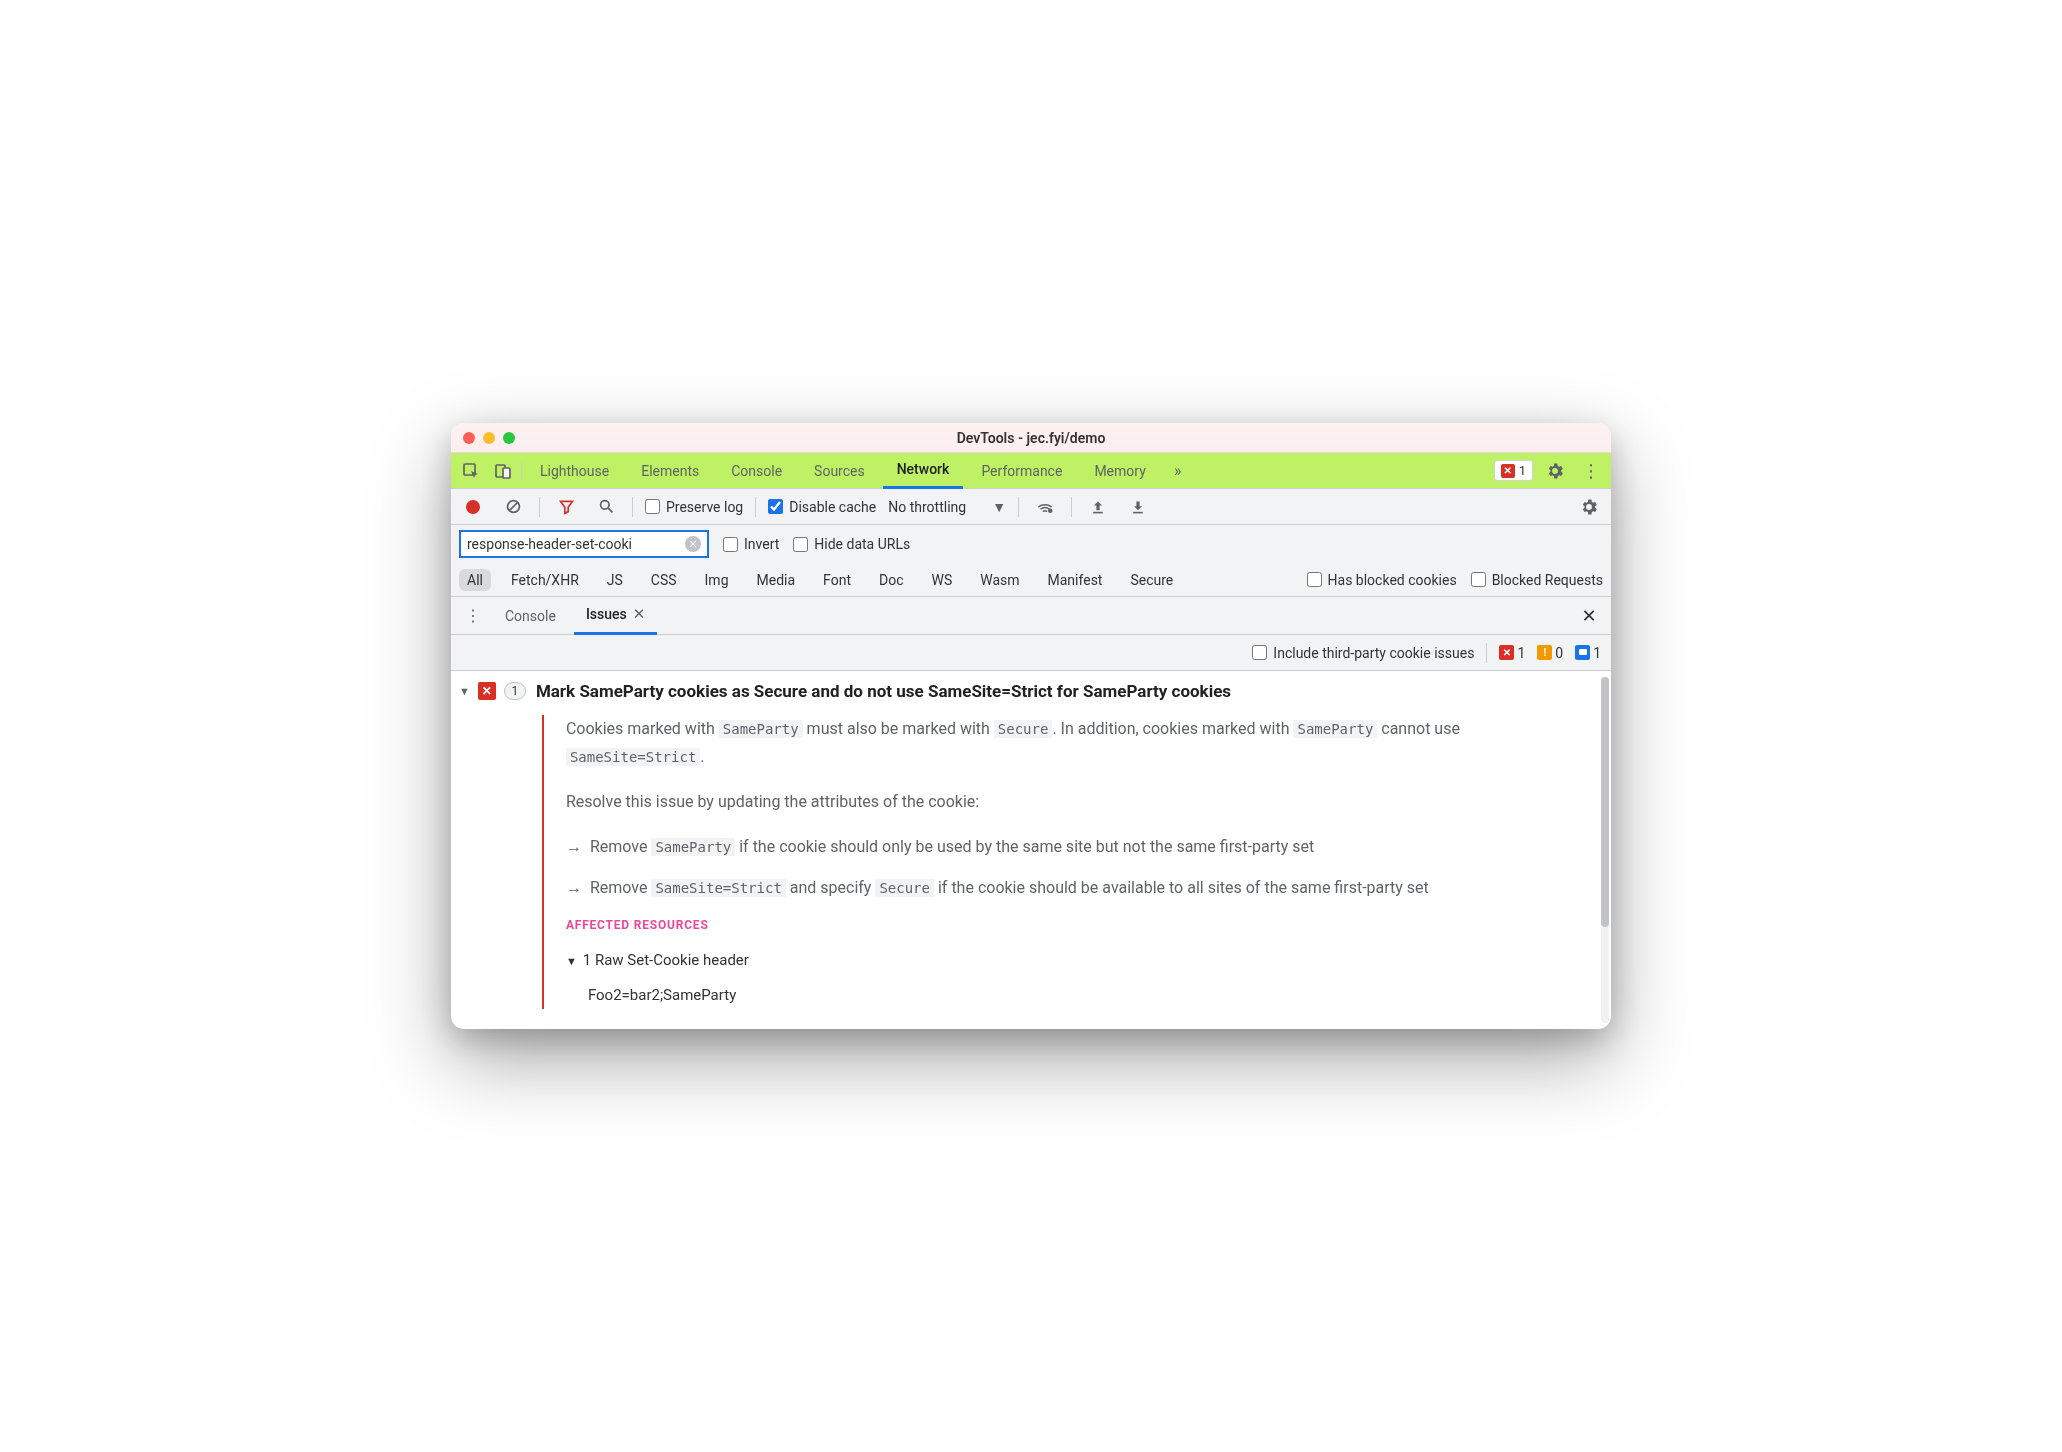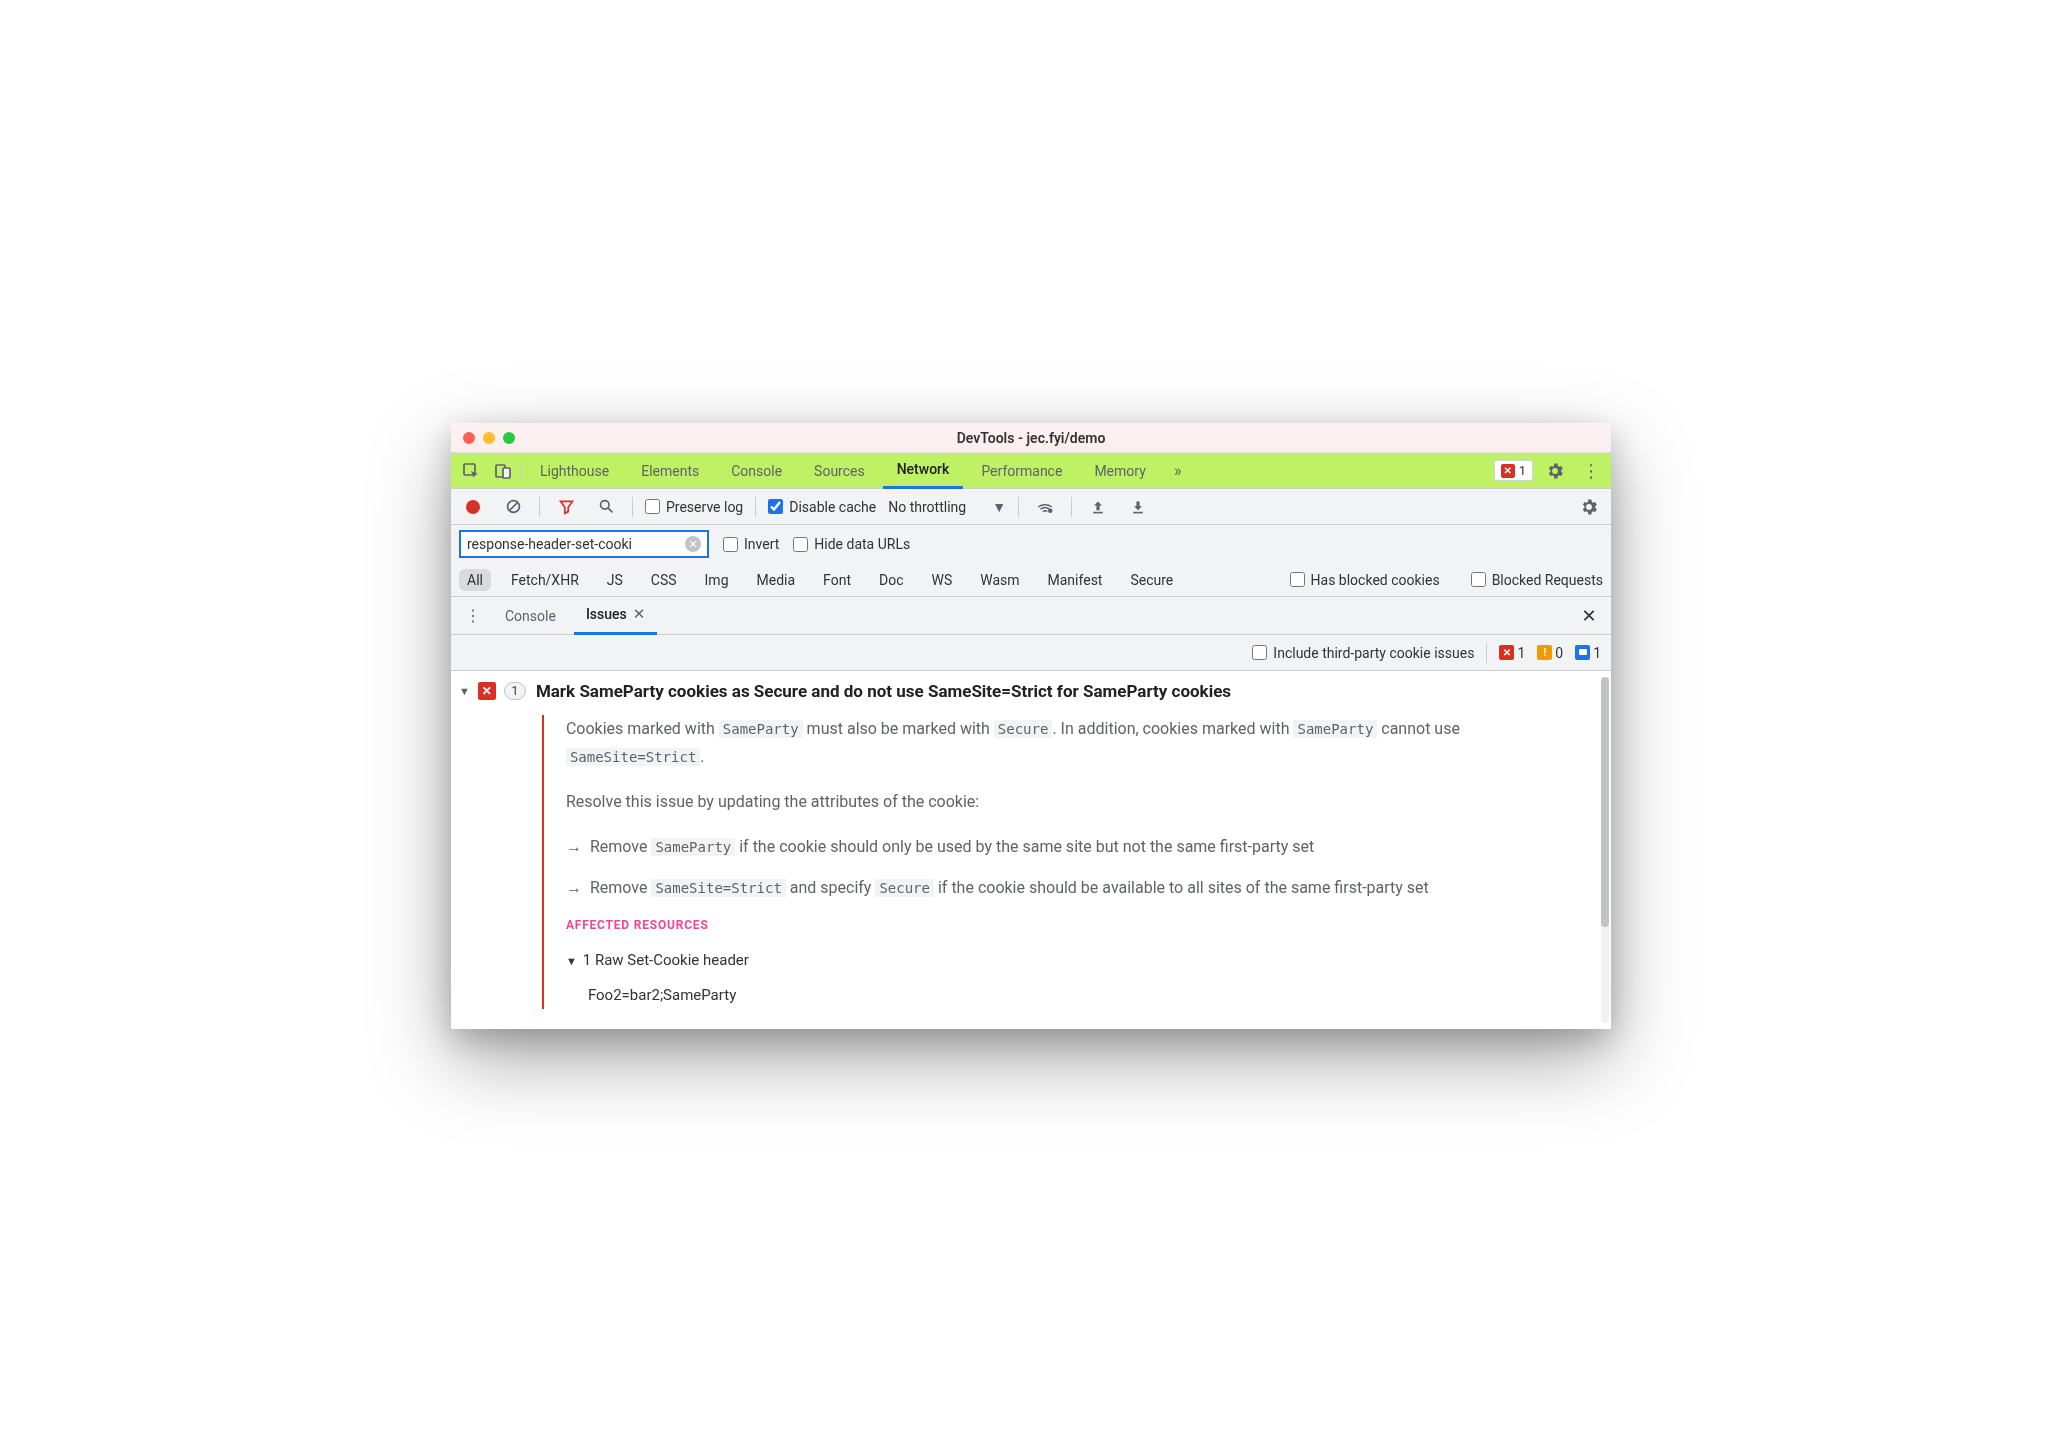--- a/index.html
+++ b/index.html
@@ -8,21 +8,21 @@
   background: #fff;
   display: flex;
   justify-content: center;
   align-items: center;
   min-height: 100vh;
   padding: 40px;
 }
 .window {
   width: 1160px;
   background: #fff;
-  border-radius: 1px;
+  border-radius: 13px;
   box-shadow: 0 30px 80px rgba(0,0,0,0.35), 0 10px 30px rgba(0,0,0,0.2);
   overflow: hidden;
 }
 .titlebar {
   height: 30px;
   background: linear-gradient(#fdf1f1, #fceeee);
   display: flex;
   align-items: center;
   padding: 0 12px;
   position: relative;
@@ -83,21 +83,21 @@
   width: 16px; height: 16px; background: #c0c3c7; border-radius: 50%;
   color: #fff; font-size: 11px; display: flex; align-items: center; justify-content: center;
 }
 .toolbar3 {
   height: 34px; background: #f1f3f4; display: flex; align-items: center;
   padding: 0 8px; gap: 12px; font-size: 14px; color: #333;
   border-bottom: 1px solid #cacdd1;
 }
 .type-pill { padding: 3px 8px; border-radius: 6px; cursor: pointer; }
 .type-pill.active { background: #d8dadd; }
-.toolbar3 .right { margin-left: auto; display: flex; align-items: center; gap: 31px; }
+.toolbar3 .right { margin-left: auto; display: flex; align-items: center; gap: 14px; }
 .drawer-tabs {
   height: 38px; background: #f1f3f4; display: flex; align-items: center;
   padding: 0 8px; gap: 6px; border-bottom: 1px solid #cacdd1;
 }
 .drawer-tab {
   padding: 0 12px; height: 38px; display: flex; align-items: center; gap: 6px;
   font-size: 14px; color: #5f6368; cursor: pointer;
 }
 .drawer-tab.active { color: #202124; border-bottom: 3px solid #1a73e8; font-weight: 500; }
 .drawer-tab .close { font-size: 15px; color: #5f6368; }

